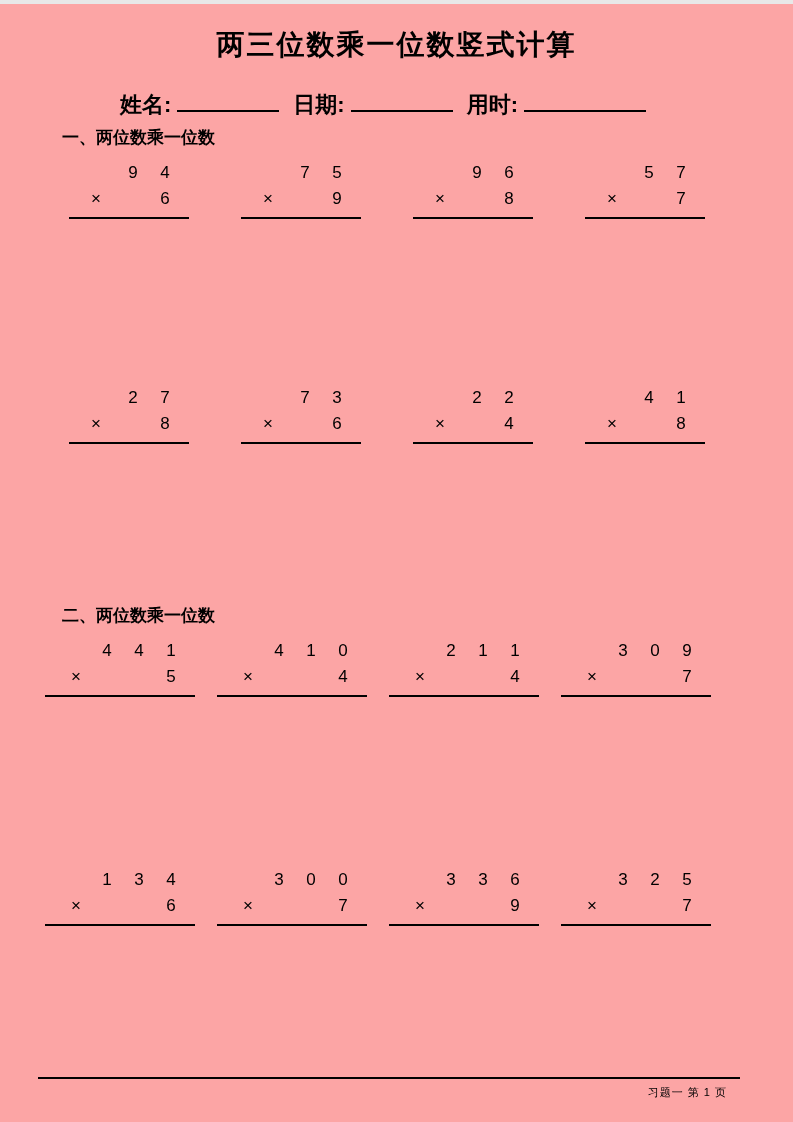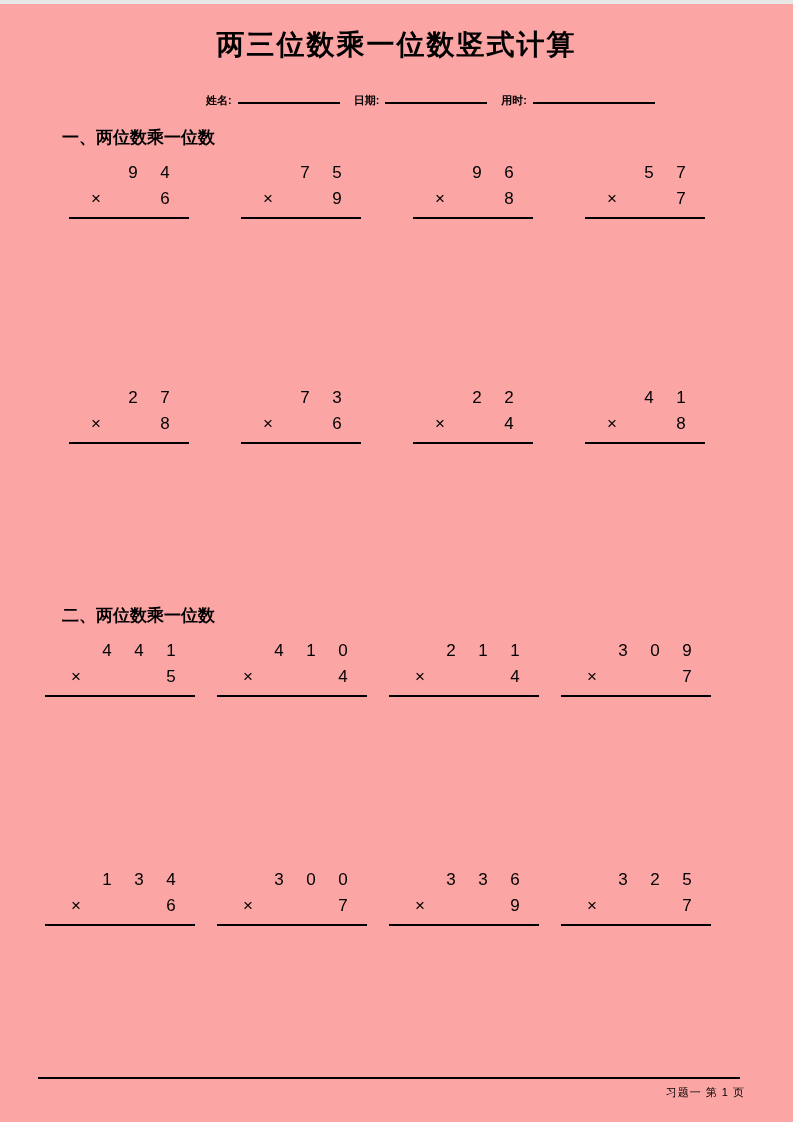--- a/index.html
+++ b/index.html
@@ -15,25 +15,24 @@
   }
   .title {
     padding-top: 22px;
     font-size: 28px;
     font-weight: bold;
     text-align: center;
     letter-spacing: 2px;
   }
   .meta-row {
     margin-top: 26px;
-    padding-left: 68px;
-    font-size: 11px;
+    padding-left: 120px;
+    font-size: 22px;
     height: 24px;
     white-space: nowrap;
-    text-align: center;
   }
   .meta-label { font-weight: bold; }
   .blank-line {
     display: inline-block;
     width: 102px;
     height: 14px;
     border-bottom: 2px solid #000;
     margin: 0 14px 0 6px;
   }
   .blank-line.last { width: 122px; margin-right: 0; }
@@ -81,21 +80,21 @@
   .footer-rule {
     position: absolute;
     left: 38px;
     top: 1073px;
     width: 702px;
     border-top: 2px solid #000;
   }
   .footer-text {
     position: absolute;
     top: 1081px;
-    right: 48px;
+    right: 66px;
     font-size: 11px;
     letter-spacing: 1px;
   }
 </style>
 </head>
 <body>
 
 <div class="page">
 
   <h1 class="title">两三位数乘一位数竖式计算</h1>

